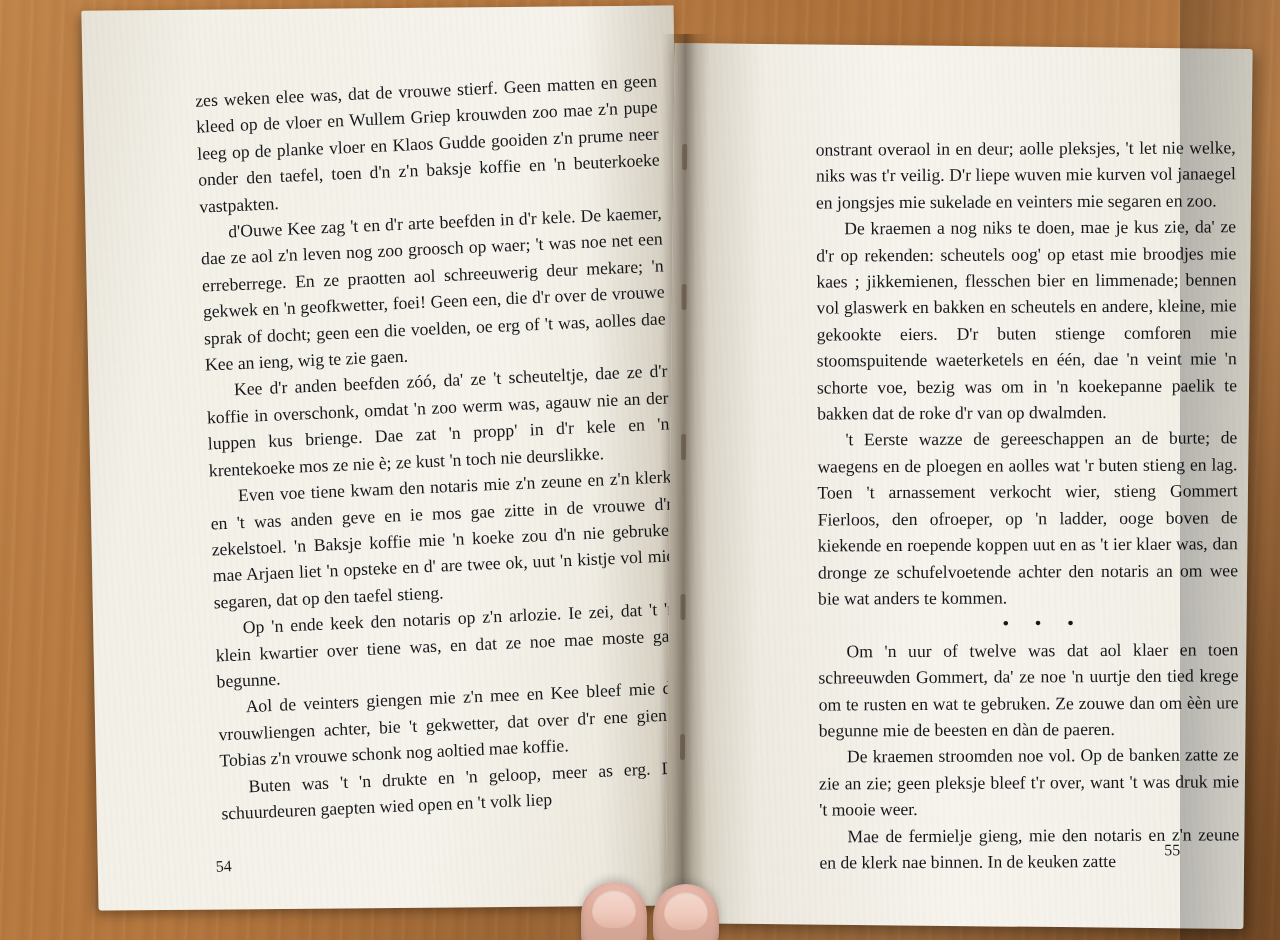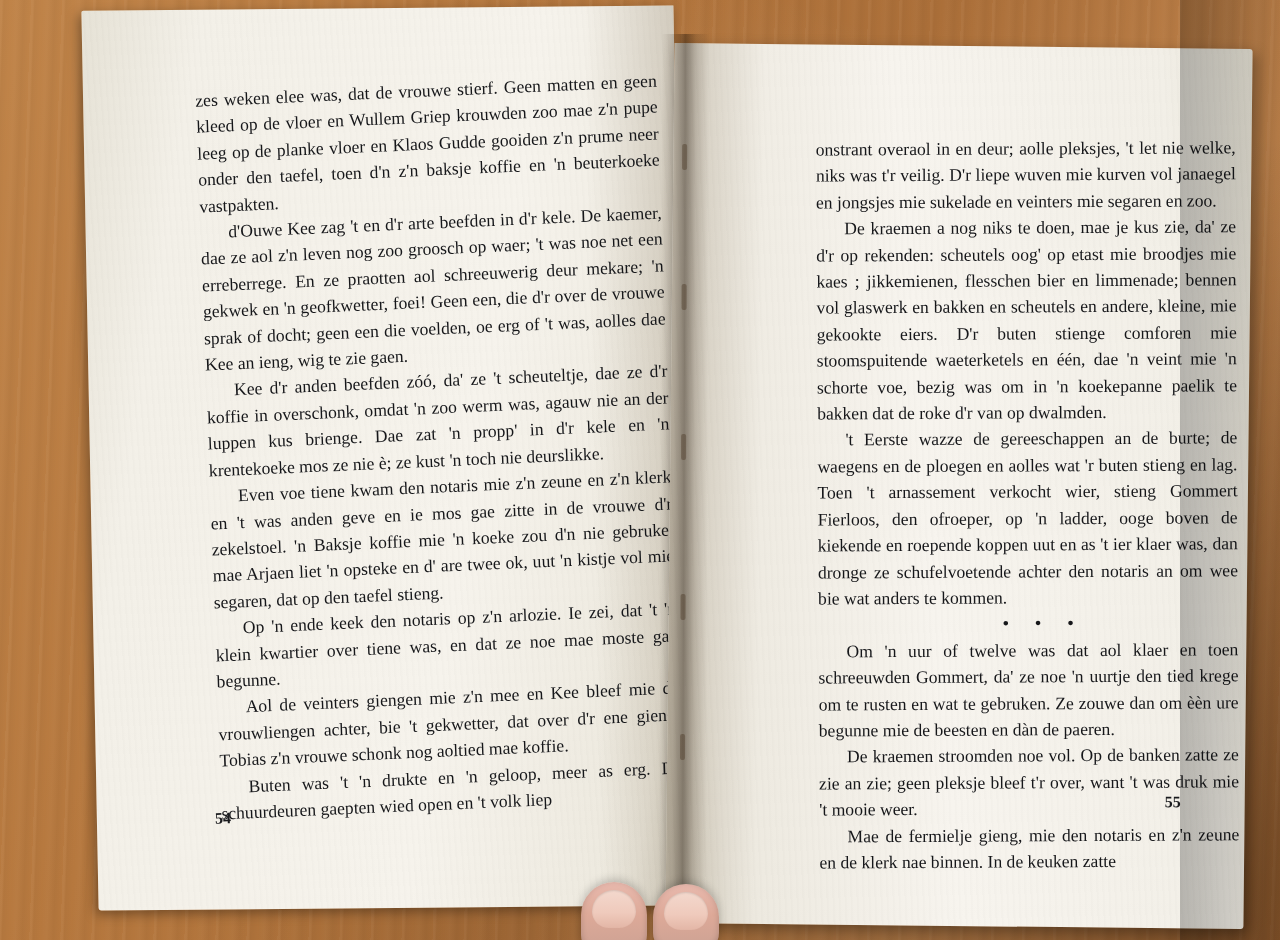--- a/index.html
+++ b/index.html
@@ -163,22 +163,23 @@
     font-size: 19px;
     margin: 16px 0 14px 0;
     text-indent: 0;
     color: #16171a;
   }
 
   .folio {
     position: absolute;
     font-family: "Liberation Serif", serif;
     font-size: 16px;
-    font-weight: 700;
+    font-weight: 400;
     color: #1a1b1e;
+    margin-top: 48px;
   }
   #folio-left {
     left: 118px;
     top: 800px;
     transform: rotate(-2deg);
   }
   #folio-right {
     left: 498px;
     top: 745px;
     transform: rotate(-1deg);

